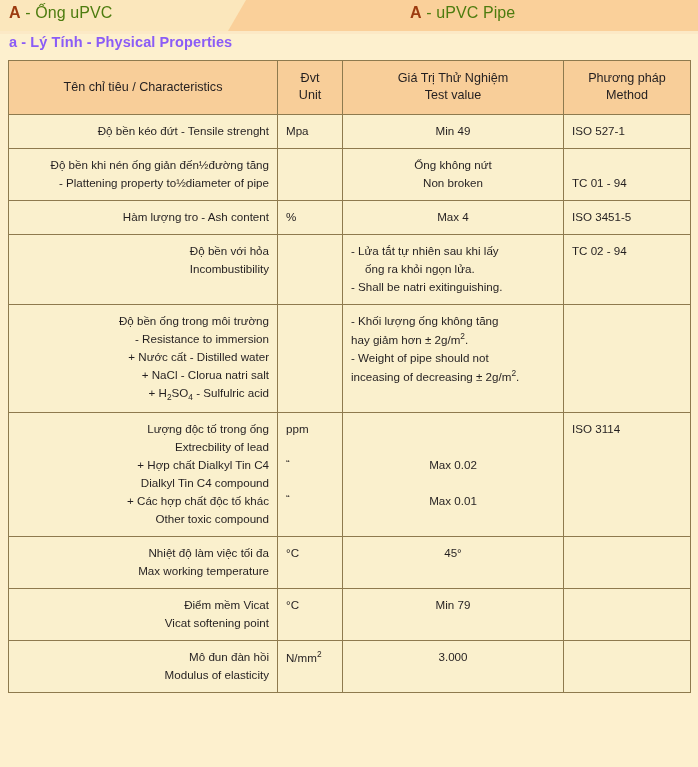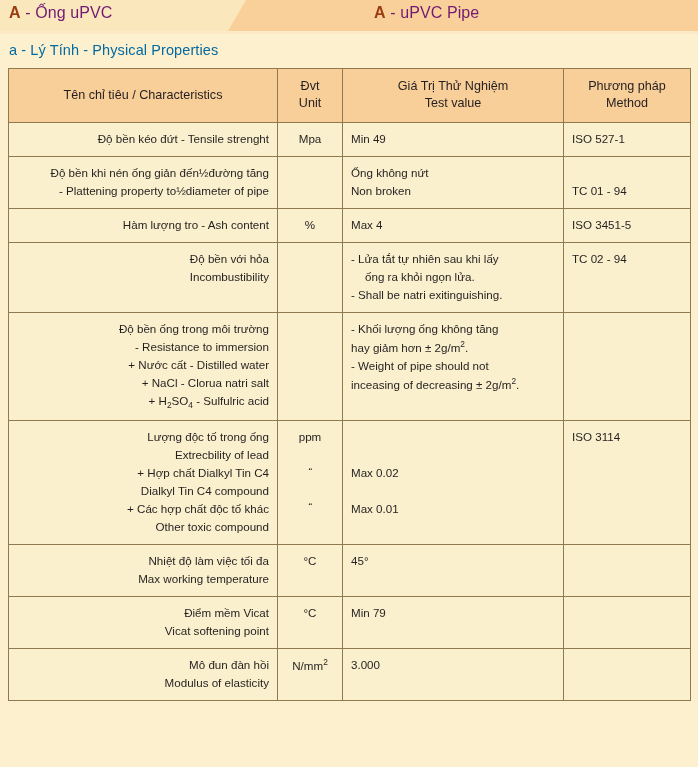--- a/index.html
+++ b/index.html
@@ -44,35 +44,35 @@
     background: #FCE9C6;
   }
   .banner-text {
     position: absolute;
     top: 4px;
     font-size: 16px;
     white-space: nowrap;
     letter-spacing: 0.1px;
   }
   .banner-text.left { left: 9px; }
-  .banner-text.right { left: 374px; }
+  .banner-text.right { left: 410px; }
   .b-a {
     font-weight: bold;
     color: #9C3B10;
   }
   .b-rest {
-    color: #701a75;
+    color: #4d7c0f;
   }
 
   
   .subtitle {
-    margin: 8px 0 0 9px;
+    margin: 0 0 0 9px;
     font-size: 14.5px;
-    font-weight: normal;
-    color: #0369a1;
+    font-weight: bold;
+    color: #8b5cf6;
     letter-spacing: 0.1px;
   }
 
   
   .table-wrap {
     margin: 10px 0 0 8px;
     width: 682px;
   }
   table.spec {
     border-collapse: collapse;
@@ -96,22 +96,22 @@
     font-size: 12.6px;
     padding: 9px 4px 10px 4px;
     line-height: 1.35;
   }
   col.c-char { width: 269px; }
   col.c-unit { width: 65px; }
   col.c-val  { width: 221px; }
   col.c-meth { width: 127px; }
 
   td.char   { text-align: right; }
-  td.unit   { text-align: center; vertical-align: top; }
-  td.val    { text-align: left; }
+  td.unit   { text-align: left; vertical-align: top; }
+  td.val    { text-align: center; }
   td.val.lefty { text-align: left; }
   td.meth   { }
 
   .ln { display: block; }
   .ln.indent { padding-left: 14px; }
   sub, sup { font-size: 0.72em; }
   .ditto {
     display: block;
     font-size: 11px;
     letter-spacing: -0.5px;

